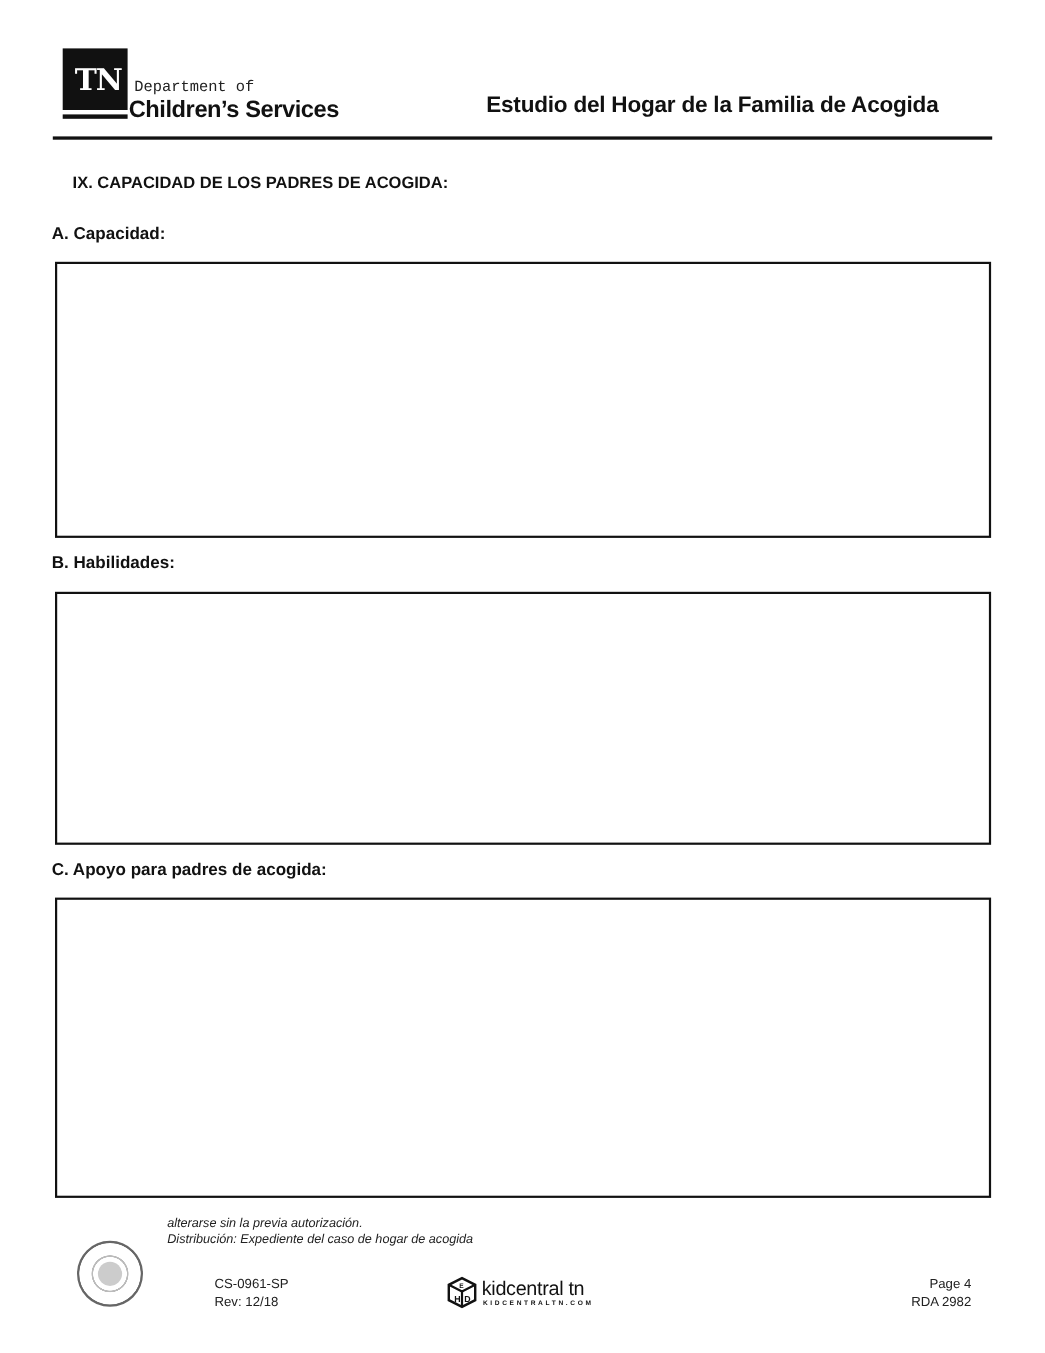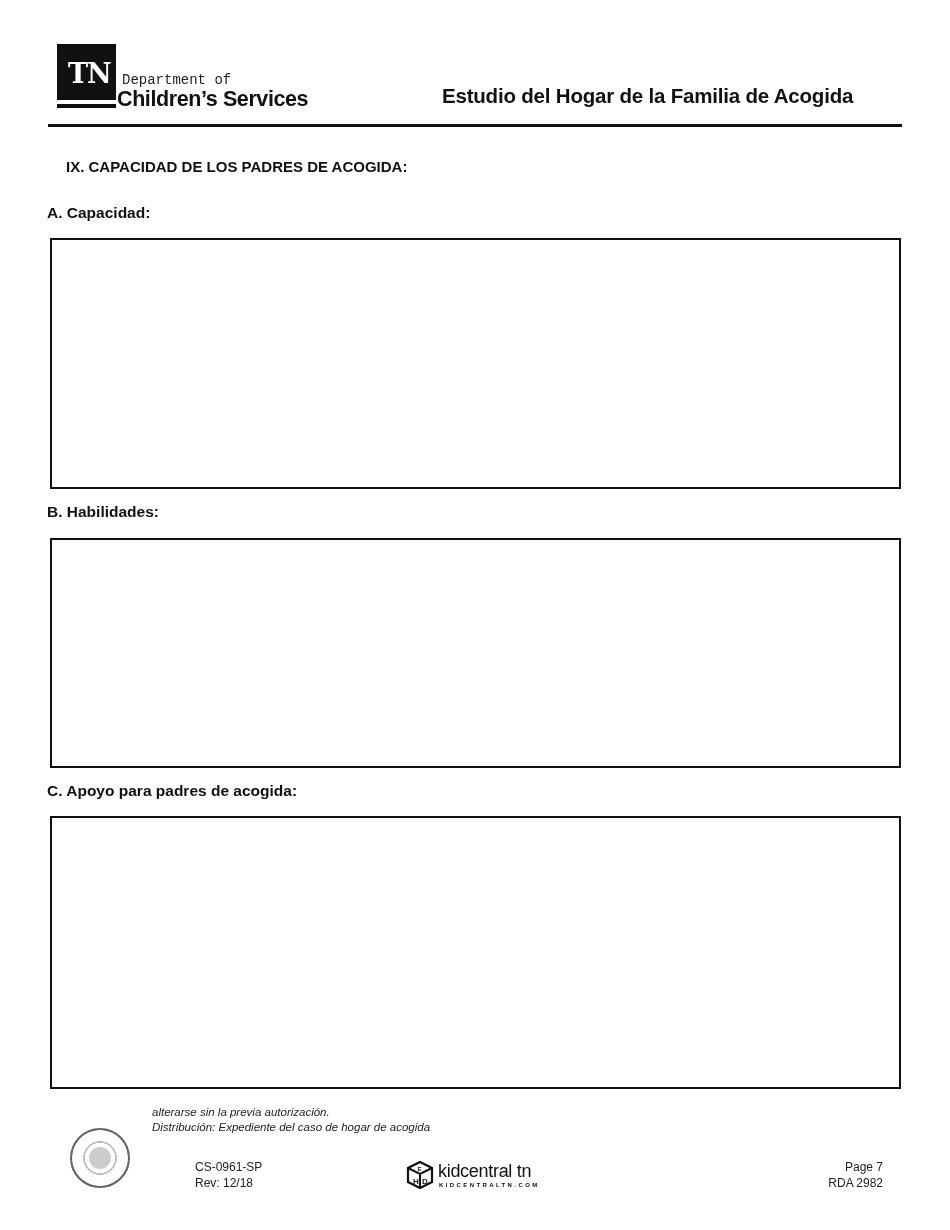--- a/index.html
+++ b/index.html
@@ -87,15 +87,15 @@
     <line x1="15" y1="14" x2="15" y2="28" stroke="#111" stroke-width="2"></line>
     <text x="8" y="24" font-size="8" font-weight="bold" font-family="Liberation Sans, sans-serif" fill="#111">H</text>
     <text x="17" y="24" font-size="8" font-weight="bold" font-family="Liberation Sans, sans-serif" fill="#111">D</text>
     <text x="12.5" y="11" font-size="6" font-weight="bold" font-family="Liberation Sans, sans-serif" fill="#111">E</text>
   </svg>
   <div class="kc-name">kidcentral tn</div>
   <div class="kc-url">KIDCENTRALTN.COM</div>
 </div>
 
 <div class="footer-right">
-  <div>Page 7</div>
+  <div>Page 4</div>
   <div>RDA 2982</div>
 </div>
 
 </body></html>

